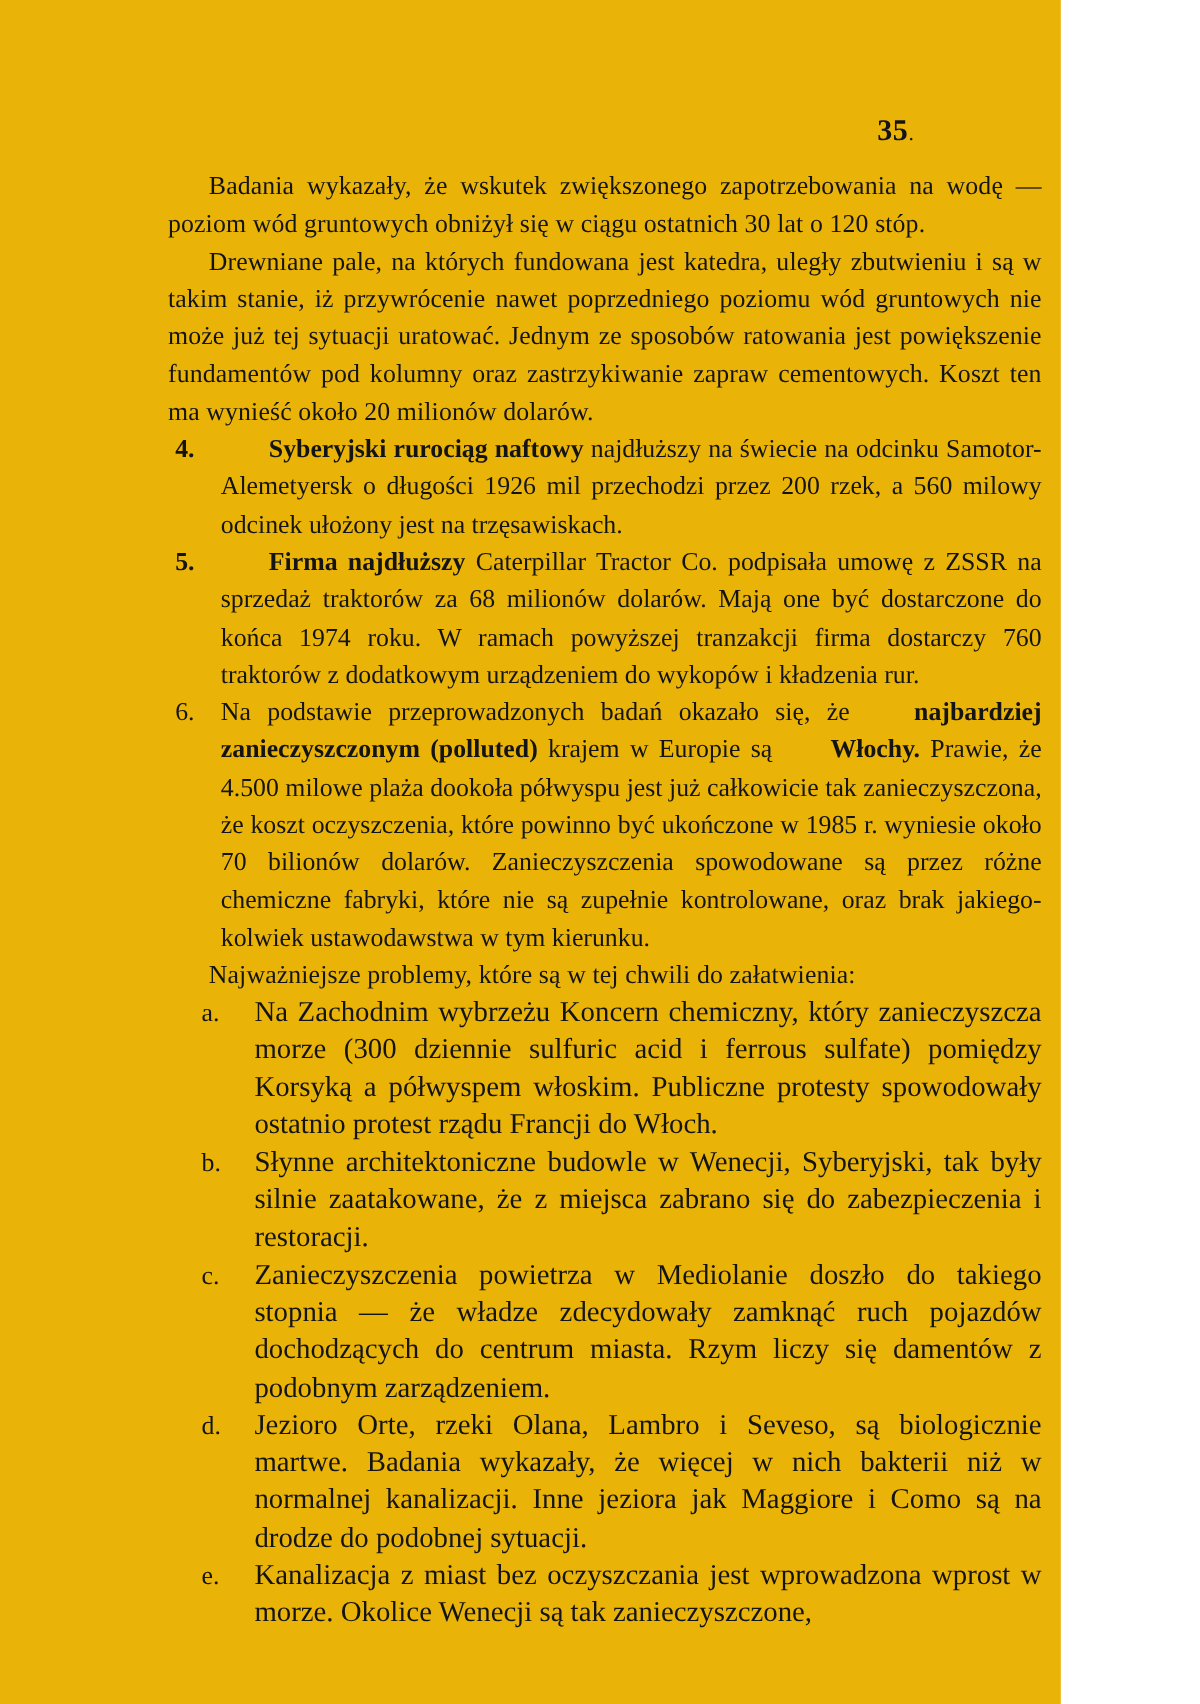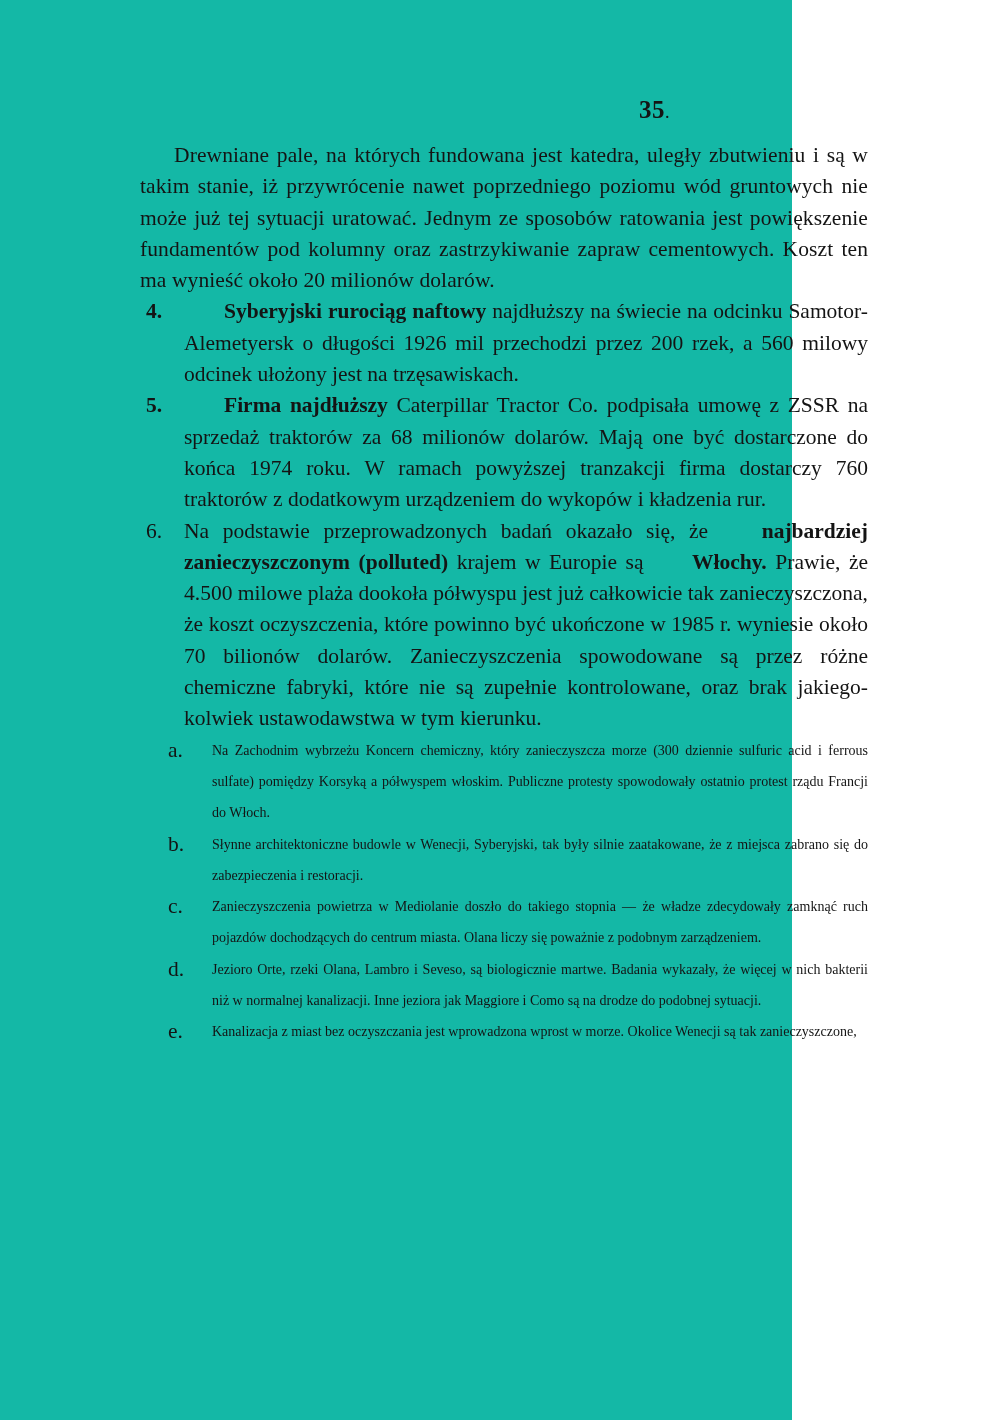--- a/index.html
+++ b/index.html
@@ -11,23 +11,23 @@
     width: 1000px;
     height: 1420px;
     font-family: "Liberation Serif", serif;
     color: #141414;
     position: relative;
     overflow: hidden;
   }
   .page {
     position: absolute;
     left: 0; top: 0;
-    width: 792px;
+    width: 884px;
     height: 1420px;
-    background: #14b8a6;
+    background: #eab308;
   }
   .page-number {
     position: absolute;
     right: 122px;
     top: 96px;
     font-size: 25px;
     font-weight: bold;
     letter-spacing: 0.5px;
   }
   .page-number .dot {
@@ -82,21 +82,21 @@
     width: 44px;
     flex: 0 0 44px;
     margin-left: 28px;
     font-size: 21.5px;
     line-height: 31.3px;
     text-align: left;
     box-sizing: border-box;
   }
   .sublist .body {
     flex: 1 1 auto;
-    font-size: 14px;
+    font-size: 24px;
     line-height: 31.3px;
     text-align: justify;
   }
   b.bold { font-weight: bold; margin-left: 40px; }
   .block { margin-bottom: 0px; }
   .midpara {
     margin-top: 0;
     text-indent: 34px;
   }
 </style>
@@ -104,52 +104,54 @@
 <body>
 
 <div class="page">
 
   <div class="page-number">
     <span>35</span><span class="dot">.</span>
   </div>
 
   <div class="content">
 
+    <p class="para indent block">Badania wykazały, że wskutek zwiększonego zapotrzebowania na wodę — poziom wód gruntowych obniżył się w ciągu ostat­nich 30 lat o 120 stóp.</p>
 
     <p class="para indent block">Drewniane pale, na których fundowana jest katedra, uległy zbutwieniu i są w takim stanie, iż przywrócenie nawet poprzed­niego poziomu wód gruntowych nie może już tej sytuacji ura­tować.   Jednym ze sposobów ratowania jest powiększenie fun­damentów pod kolumny oraz zastrzykiwanie zapraw cemento­wych. Koszt ten ma wynieść około 20 milionów dolarów.</p>
 
     <div class="numlist">
       <div class="marker">4.</div>
       <div class="body"><b class="bold">Syberyjski rurociąg naftowy</b><span> najdłuższy na świecie na odcinku Samotor-Alemetyersk o długości 1926 mil przechodzi przez 200 rzek, a 560 milowy odcinek ułożony jest na trzęsawiskach.</span></div>
     </div>
 
     <div class="numlist">
       <div class="marker">5.</div>
       <div class="body"><b class="bold">Firma najdłuższy</b><span> Caterpillar Tractor Co. podpisała umowę z ZSSR na sprzedaż traktorów za 68 milionów dolarów. Mają one być dostarczone do końca 1974 roku. W ramach powyższej tranzakcji firma dostarczy 760 traktorów z dodatkowym urzą­dzeniem do wykopów i kładzenia rur.</span></div>
     </div>
 
     <div class="numlist">
       <div class="marker plain">6.</div>
       <div class="body"><span>Na podstawie przeprowadzonych badań okazało się, że </span><b class="bold">najbar­dziej zanieczyszczonym (polluted)</b><span> krajem w Europie są </span><b class="bold">Włochy.</b><span> Prawie, że 4.500 milowe plaża dookoła półwyspu jest już cał­kowicie tak zanieczyszczona, że koszt oczyszczenia, które po­winno być ukończone w 1985 r. wyniesie około 70 bilionów do­larów. Zanieczyszczenia spowodowane są przez różne chemiczne fabryki, które nie są zupełnie kontrolowane, oraz brak jakiego­kolwiek ustawodawstwa w tym kierunku.</span></div>
     </div>
 
+    <p class="para midpara">Najważniejsze problemy, które są w tej chwili do załatwienia:</p>
 
     <div class="sublist">
       <div class="marker">a.</div>
       <div class="body">Na Zachodnim wybrzeżu Koncern chemiczny, który zanie­czyszcza     morze (300 dziennie sulfuric     acid     i     ferrous sulfate) pomiędzy Korsyką a półwyspem włoskim. Publicz­ne   protesty   spowodowały   ostatnio   protest   rządu   Fran­cji do Włoch.</div>
     </div>
 
     <div class="sublist">
       <div class="marker">b.</div>
       <div class="body">Słynne architektoniczne budowle w Wenecji, Syberyjski, tak były silnie zaatakowane, że z miejsca zabrano się do zabez­pieczenia i restoracji.</div>
     </div>
 
     <div class="sublist">
       <div class="marker">c.</div>
-      <div class="body">Zanieczyszczenia powietrza w Mediolanie doszło do takiego stopnia — że władze zdecydowały zamknąć ruch pojazdów dochodzących do centrum miasta. Olana liczy się poważnie z podobnym zarządzeniem.</div>
+      <div class="body">Zanieczyszczenia powietrza w Mediolanie doszło do takiego stopnia — że władze zdecydowały zamknąć ruch pojazdów dochodzących do centrum miasta. Rzym liczy się damentów z podobnym zarządzeniem.</div>
     </div>
 
     <div class="sublist">
       <div class="marker">d.</div>
       <div class="body">Jezioro Orte, rzeki Olana, Lambro i Seveso, są biologicznie martwe. Badania wykazały, że więcej w nich bakterii niż w normalnej kanalizacji. Inne jeziora jak Maggiore i Co­mo są na drodze do podobnej sytuacji.</div>
     </div>
 
     <div class="sublist">
       <div class="marker">e.</div>
       <div class="body">Kanalizacja z miast bez oczyszczania jest wprowadzona wprost w morze. Okolice Wenecji są tak zanieczyszczone,</div>

